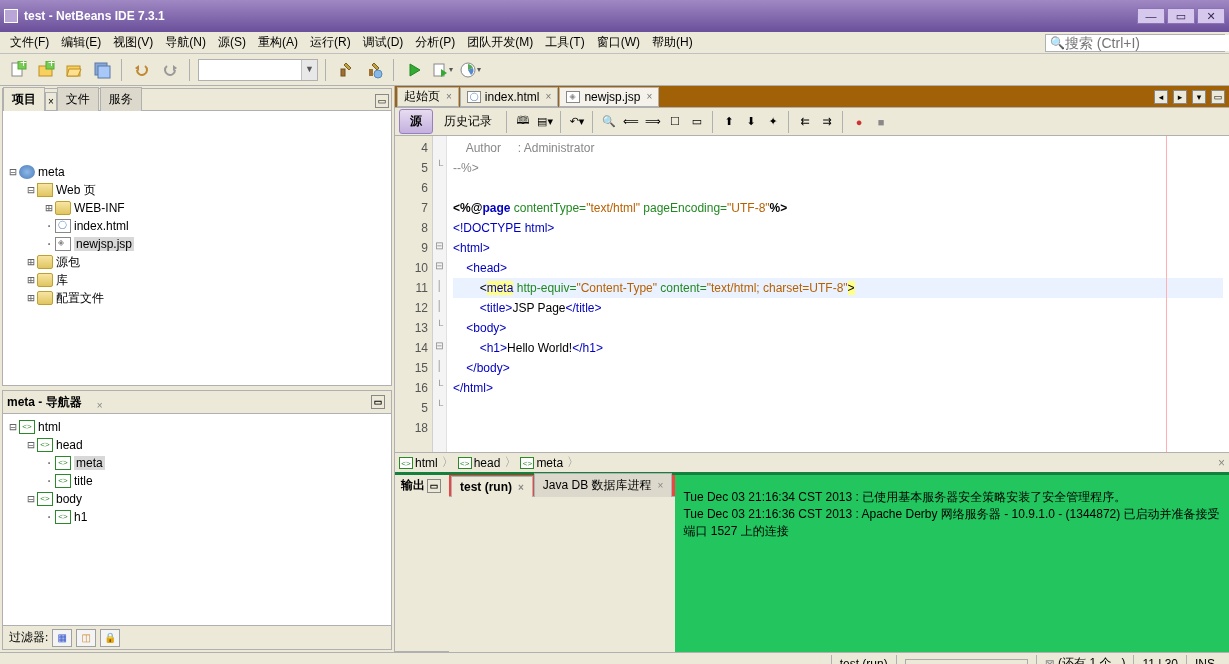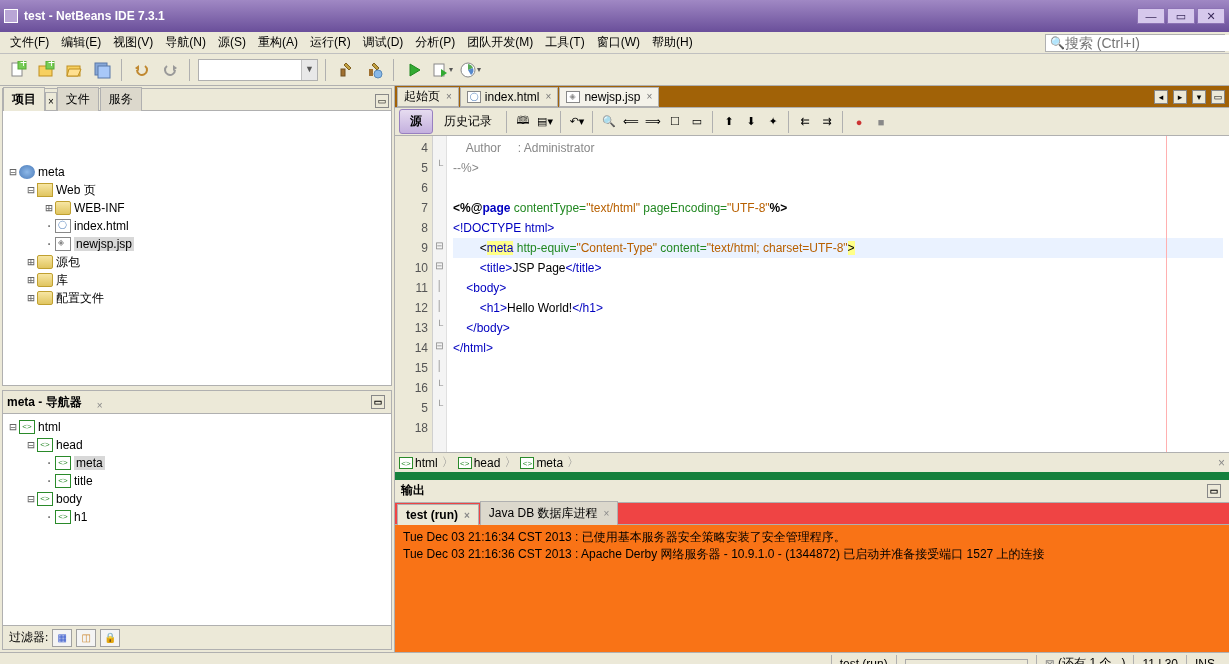--- a/index.html
+++ b/index.html
@@ -69,24 +69,24 @@
 .attr { color:#228822; }
 .str { color:#b86000; }
 .cm { color:#888; }
 .tag { color:#0000c0; }
 .hl { background:#ffff88; }
 .redline { position:absolute; right:62px; top:0; bottom:0; width:1px; background:#ffb0b0; }
 .breadcrumb { height:20px; background:#ece9d8; border-top:1px solid #b0b0b0; display:flex; align-items:center; padding:0 4px; gap:4px; font-family:SimSun,monospace; font-size:12px; }
 .bcitem { display:flex; align-items:center; gap:2px; }
 .bcitem .ico-tag { width:14px; height:12px; }
 .bcarr { color:#888; }
-.output { border-top:8px solid #15803d; display:flex; flex-direction:column; height:180px; }
+.output { border-top:3px solid #15803d; display:flex; height:180px; }
 .out-title { background:#ece9d8; padding:2px 6px; font-weight:bold; border-bottom:1px solid #b0b0b0; display:flex; }
 .out-tabs { height:22px; background:#ef4444; border-bottom:1px solid #b0b0b0; display:flex; align-items:flex-end; padding:0 2px; }
-.out-body { flex:1; background:#f97316; padding:4px 8px; font-family:"SimSun",monospace; font-size:12px; overflow:auto; }
+.out-body { flex:1; background:#22c55e; padding:14px 8px; font-family:"SimSun",monospace; font-size:12px; overflow:auto; }
 .statusbar { height:22px; background:#ece9d8; border-top:1px solid #b0b0b0; display:flex; align-items:center; padding:0 6px; font-size:11px; }
 .statusbar .seg { border-left:1px solid #b0b0b0; padding:0 8px; height:18px; display:flex; align-items:center; }
 svg { display:block; }
 </style>
 </head>
 <body>
 
 <div class="titlebar">
   <span class="icon-cube"></span>
   <span class="title">test - NetBeans IDE 7.3.1</span>
@@ -404,20 +404,22 @@
           <div class="fm">└</div>
           <div class="fm"></div>
       </div>
       <div class="code">
         <div class="redline"></div>
         <div class="line"><span class="cm">    Author     : Administrator</span></div>
         <div class="line"><span class="cm">--%&gt;</span></div>
         <div class="line"></div>
         <div class="line"><b>&lt;%@</b><b class="kw">page</b><span class="attr"> contentType=</span><span class="str">"text/html"</span><span class="attr"> pageEncoding=</span><span class="str">"UTF-8"</span><b>%&gt;</b></div>
         <div class="line"><span class="kw">&lt;!DOCTYPE html&gt;</span></div>
+        <div class="line"><span class="tag">&lt;html&gt;</span></div>
+        <div class="line"><span class="tag">    &lt;head&gt;</span></div>
         <div class="line cur"><span>        &lt;</span><span class="tag hl">meta</span><span class="attr"> http-equiv=</span><span class="str">"Content-Type"</span><span class="attr"> content=</span><span class="str">"text/html; charset=UTF-8"</span><span class="hl">&gt;</span></div>
         <div class="line"><span class="tag">        &lt;title&gt;</span><span>JSP Page</span><span class="tag">&lt;/title&gt;</span></div>
         <div class="line"><span class="tag">    &lt;body&gt;</span></div>
         <div class="line"><span class="tag">        &lt;h1&gt;</span><span>Hello World!</span><span class="tag">&lt;/h1&gt;</span></div>
         <div class="line"><span class="tag">    &lt;/body&gt;</span></div>
         <div class="line"><span class="tag">&lt;/html&gt;</span></div>
         <div class="line"></div>
       </div>
     </div>
 

